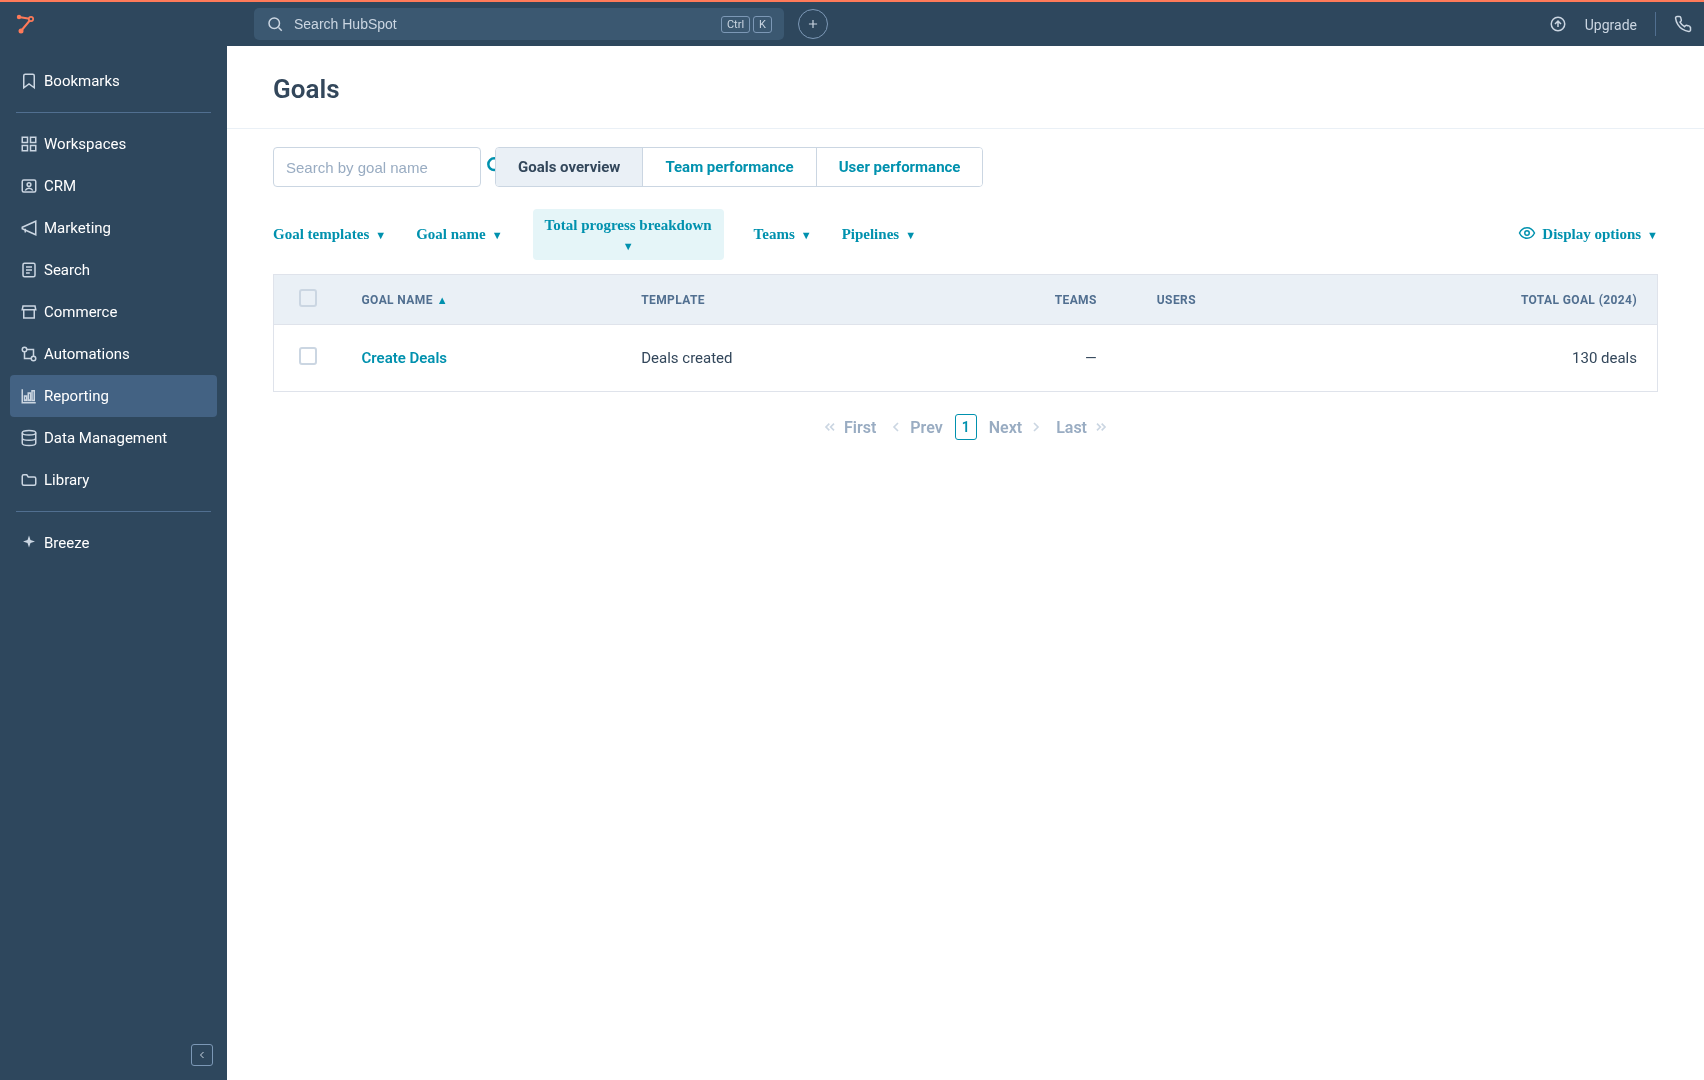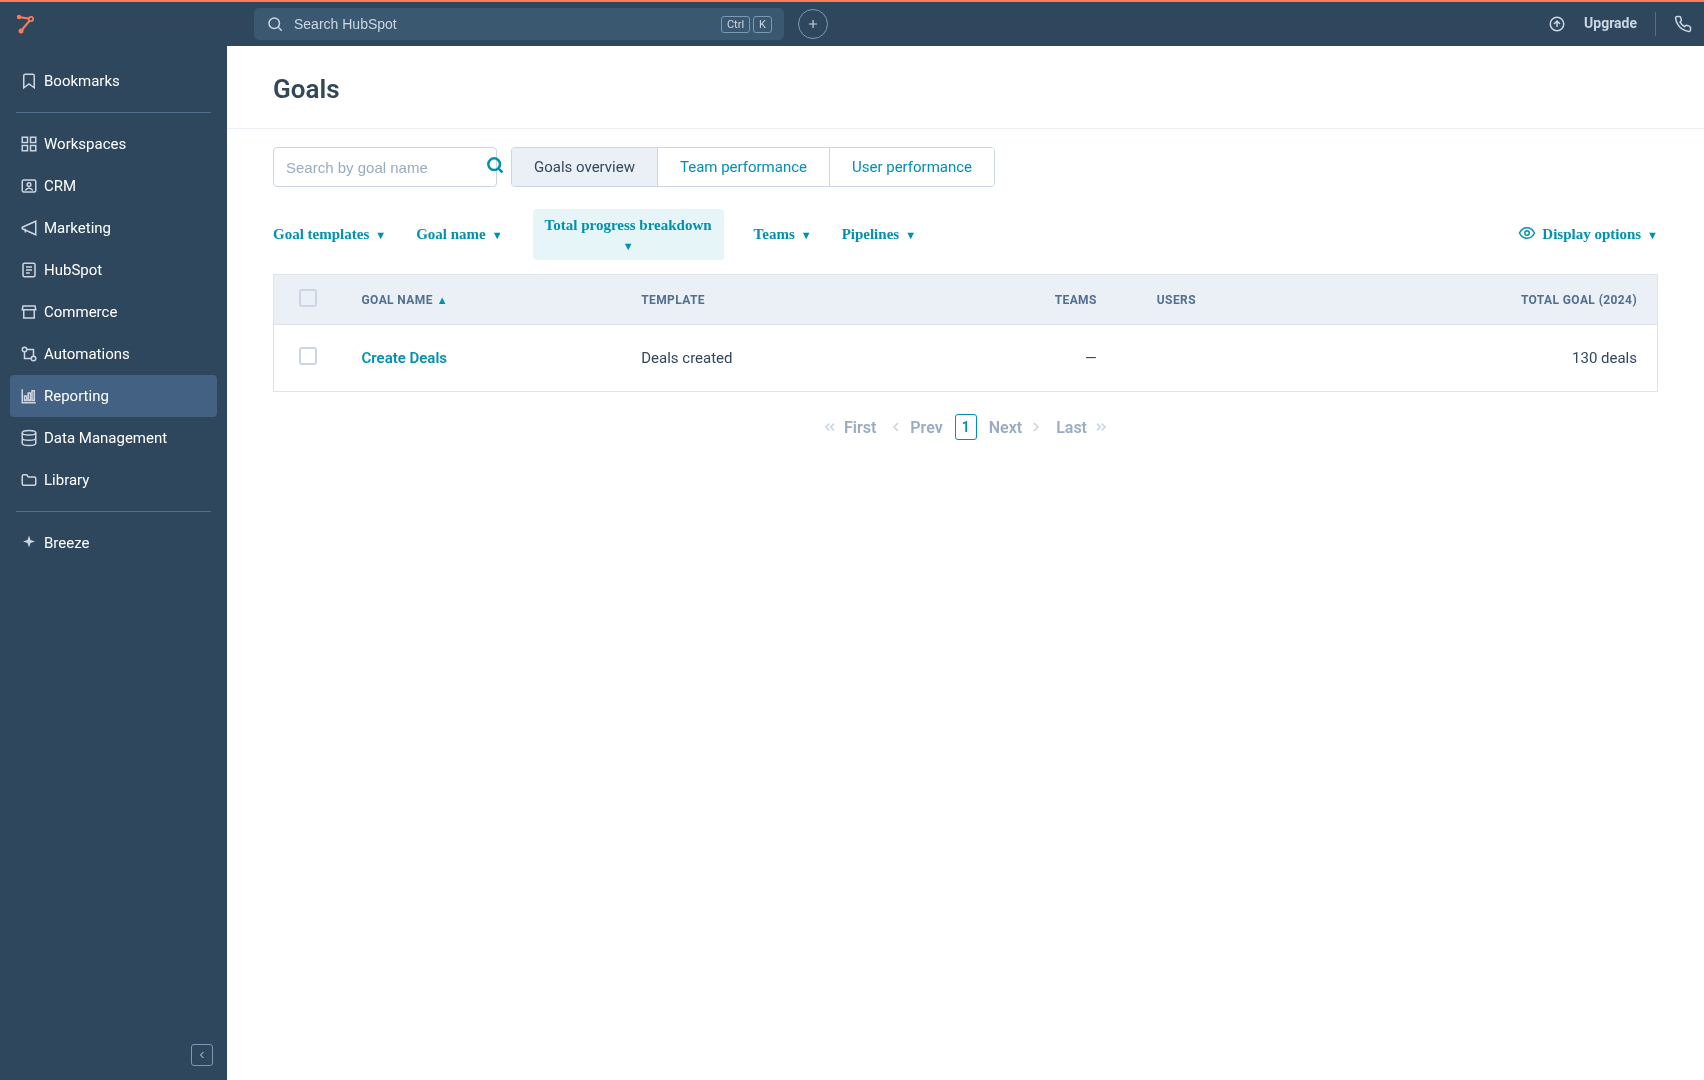--- a/index.html
+++ b/index.html
@@ -53,21 +53,21 @@
   width:30px; height:30px; border-radius:50%;
   border:1px solid #7c98b6;
   display:flex; align-items:center; justify-content:center;
   color:#cbd6e2; font-size:18px; cursor:pointer;
 }
 .top-right {
   margin-left:auto; display:flex; align-items:center; gap:18px;
   color:#cbd6e2; font-size:14px;
 }
 .upgrade-btn {
-  display:flex; align-items:flex-start; gap:18px; cursor:pointer;font-weight:bold;
+  display:flex; align-items:flex-end; gap:18px; cursor:pointer;
 }
 .top-divider { width:1px; height:24px; background:#516f90; }
 .top-icon { width:18px; height:18px; display:flex; align-items:center; justify-content:center; cursor:pointer; }
 
 .layout { display:flex; height: calc(1080px - 46px); }
 .sidebar {
   width: 227px;
   background: #2e475d;
   color:#cbd6e2;
   display:flex; flex-direction:column;
@@ -107,33 +107,33 @@
 .page-title {
   font-size:26px; font-weight:600; color:#33475b;
 }
 .controls {
   padding: 18px 46px 0 46px;
   display:flex; align-items:center; gap:14px;
 }
 .search-goal {
   display:flex; align-items:center;
   border:1px solid #cbd6e2; border-radius:4px;
-  height:40px; width:224px; padding:8px 12px;
+  height:40px; width:208px; padding:8px 12px;
   color:#7c98b6;
 }
 .search-goal input {
   flex:1; border:none; outline:none; font-size:15px;
   color:#33475b; background:transparent;
 }
 .search-goal input::placeholder { color:#99acc2; }
 .seggroup {
   display:flex; border:1px solid #cbd6e2; border-radius:4px; overflow:hidden;
 }
 .seg {
-  padding: 10px 22px; font-size:15px; color:#0091ae; font-weight:400;
+  padding: 10px 22px; font-size:15px; color:#0091ae; font-weight:700;
   border-right:1px solid #cbd6e2; cursor:pointer; background:#fff;
 }
 .seg:last-child { border-right:none; }
 .seg.active { background:#eaf0f6; color:#33475b; }
 
 .filters {
   padding: 22px 46px 14px 46px;
   display:flex; gap:30px; flex-wrap:wrap;font-family:Liberation Serif, serif;
 }
 .filter {
@@ -271,21 +271,21 @@
         </span>
       <span>Marketing</span>
     </div>
     <div class="side-item">
       <span class="side-icon">
           <svg viewBox="0 0 24 24" fill="none" stroke="currentColor" stroke-width="2">
             <rect x="4" y="3" width="16" height="18" rx="2"></rect>
             <path d="M8 8h8M8 12h8M8 16h5"></path>
           </svg>
         </span>
-      <span>HubSpot</span>
+      <span>Search</span>
     </div>
     <div class="side-item">
       <span class="side-icon">
           <svg viewBox="0 0 24 24" fill="none" stroke="currentColor" stroke-width="2">
             <path d="M3 9h18l-1-5H4zM5 9v11h14V9"></path>
           </svg>
         </span>
       <span>Commerce</span>
     </div>
     <div class="side-item">

